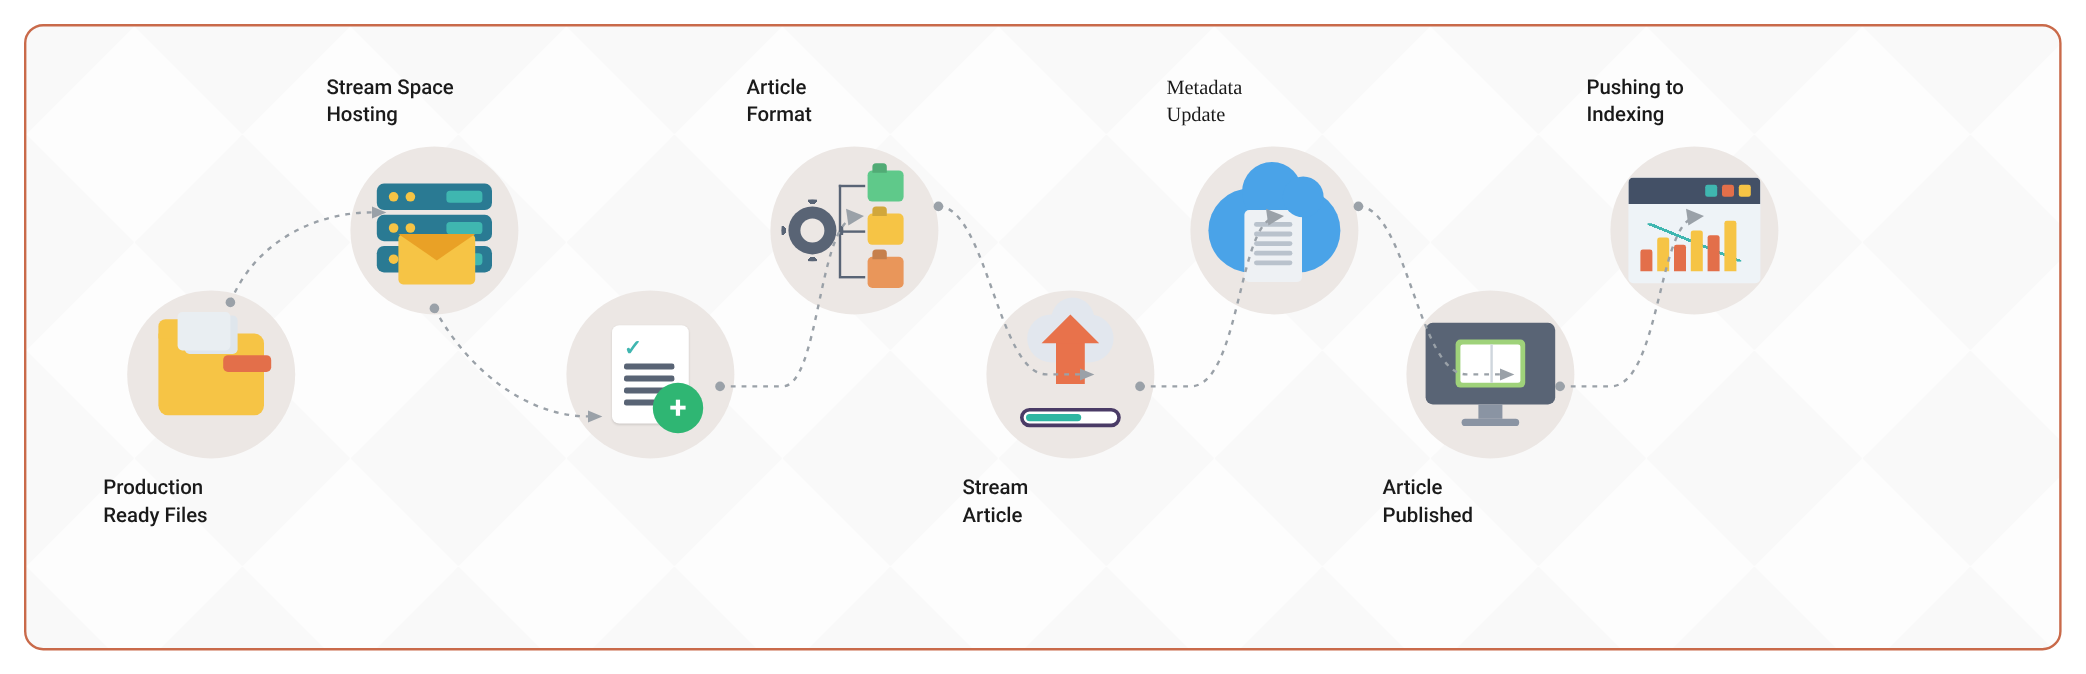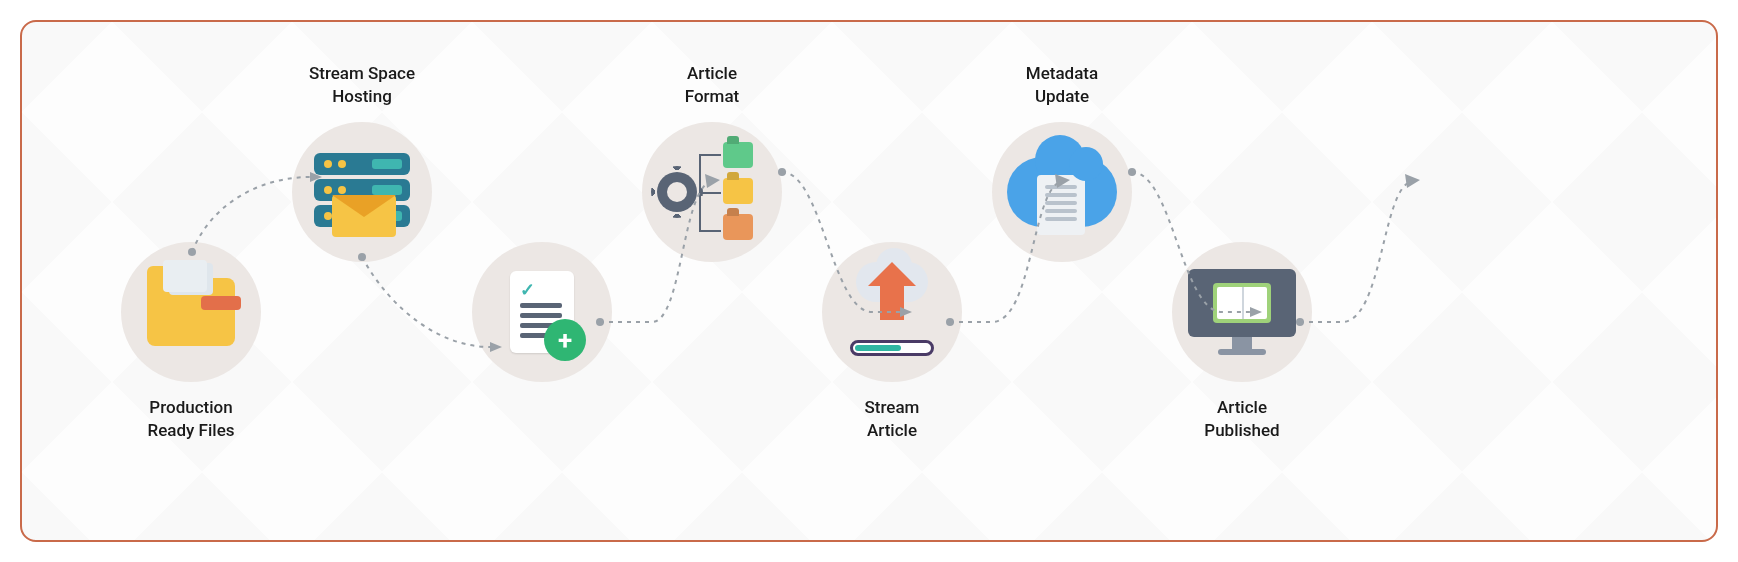--- a/index.html
+++ b/index.html
@@ -21,21 +21,20 @@
       linear-gradient(315deg, rgba(0,0,0,0.015) 25%, transparent 25%),
       #fdfdfd;
     background-size: 180px 180px;
     position: relative;
     overflow: hidden;
   }
 
   .node {
     position: absolute;
     width: 180px;
-    text-align: center;
   }
   .bubble {
     width: 140px; height: 140px;
     margin: 0 auto;
     border-radius: 50%;
     background: #ece7e4;
     display: flex; align-items: center; justify-content: center;
   }
   .label {
     margin-top: 14px;
@@ -172,21 +171,21 @@
   .connector svg{overflow:visible;}
   .dashline{stroke:#9aa1a8;stroke-width:2;stroke-dasharray:4 5;fill:none;}
   .end{fill:#9aa1a8;}
   .arrowhead{fill:#9aa1a8;}
 </style>
 </head>
 <body>
 
 <div class="card">
 
-  <div class="node" style="left:79px; top:220px;">
+  <div class="node" style="left:64px; top:220px;">
     <div class="bubble">
       <div class="folder">
           <div class="paper"></div>
           <div class="tab"></div>
         </div>
     </div>
     <div class="label">Production
 Ready Files</div>
   </div>
 
@@ -237,21 +236,21 @@
       <div class="upload">
         <div class="cloud2"></div>
         <div class="arrow-up"></div>
         <div class="progress"></div>
       </div>
     </div>
     <div class="label">Stream
 Article</div>
   </div>
 
-  <div class="node top" style="left:950px; top:40px;">
+  <div class="node top" style="left:950px; top:40px;font-family:Liberation Serif, serif;">
     <div class="label">Metadata
 Update</div>
     <div class="bubble">
       <div class="cloud">
           <div class="doc2"></div>
         </div>
     </div>
   </div>
 
   <div class="node" style="left:1130px; top:220px;">
@@ -261,20 +260,39 @@
             <div class="book"></div>
           </div>
         <div class="stand"></div>
           <div class="base"></div>
       </div>
     </div>
     <div class="label">Article
 Published</div>
   </div>
 
+  <div class="node top" style="left:1300px; top:40px;">
+    <div class="label">Pushing to
+Indexing</div>
+    <div class="bubble">
+      <div class="dash">
+        <div class="bar"></div>
+          <div class="dots"></div>
+        <div class="chart">
+          <div class="trend"></div>
+          <div class="col c1"></div>
+            <div class="col c2"></div>
+            <div class="col c3"></div>
+          <div class="col c4"></div>
+            <div class="col c5"></div>
+            <div class="col c6"></div>
+        </div>
+      </div>
+    </div>
+  </div>
 
   <div class="connector" style="left:170px;top:150px;">
     <svg width="130" height="110">
       <path class="dashline" d="M0,80 C20,30 70,5 118,5"></path>
       <circle class="end" cx="0" cy="80" r="4"></circle>
       <polygon class="arrowhead" points="118,0 130,5 118,10"></polygon>
     </svg>
   </div>
 
   <div class="connector" style="left:340px;top:230px;">

